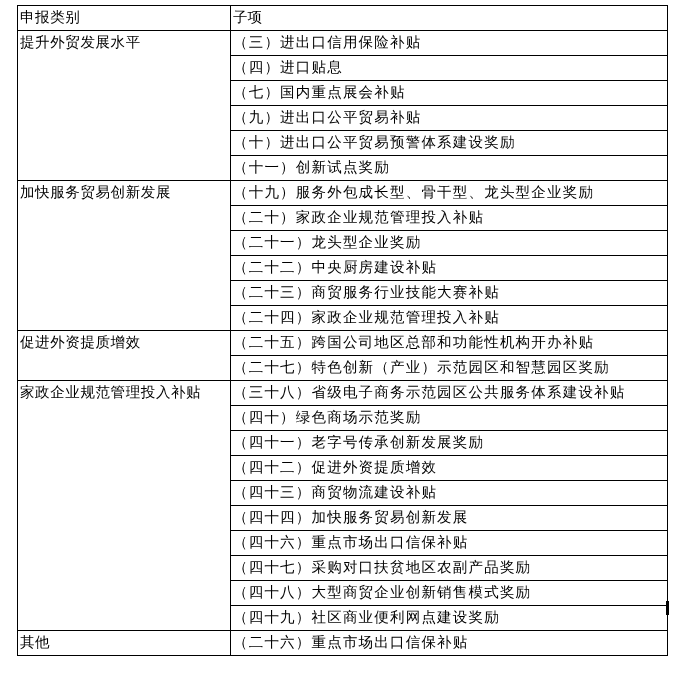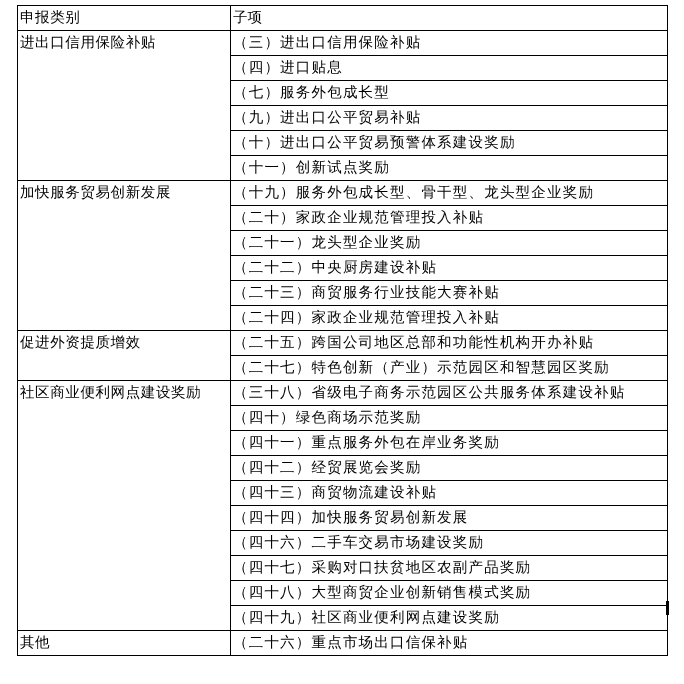--- a/index.html
+++ b/index.html
@@ -33,28 +33,28 @@
       <col class="c1">
       <col class="c2">
     </colgroup>
   <tbody id="tbody">
     <tr>
       <td class="cat">申报类别</td>
       <td>子项</td>
     </tr>
 
     <tr>
-      <td class="cat" rowspan="6">进出口信用保险补贴</td>
+      <td class="cat" rowspan="6">提升外贸发展水平</td>
       <td class="sub">（三）进出口信用保险补贴</td>
     </tr>
     <tr>
         <td class="sub">（四）进口贴息</td>
       </tr>
     <tr>
-        <td class="sub">（七）服务外包成长型</td>
+        <td class="sub">（七）国内重点展会补贴</td>
       </tr>
     <tr>
         <td class="sub">（九）进出口公平贸易补贴</td>
       </tr>
     <tr>
         <td class="sub">（十）进出口公平贸易预警体系建设奖励</td>
       </tr>
     <tr>
         <td class="sub">（十一）创新试点奖励</td>
       </tr>
@@ -81,40 +81,40 @@
 
     <tr>
       <td class="cat" rowspan="2">促进外资提质增效</td>
       <td class="sub">（二十五）跨国公司地区总部和功能性机构开办补贴</td>
     </tr>
     <tr>
         <td class="sub">（二十七）特色创新（产业）示范园区和智慧园区奖励</td>
       </tr>
 
     <tr>
-      <td class="cat" rowspan="10">社区商业便利网点建设奖励</td>
+      <td class="cat" rowspan="10">家政企业规范管理投入补贴</td>
       <td class="sub">（三十八）省级电子商务示范园区公共服务体系建设补贴</td>
     </tr>
     <tr>
         <td class="sub">（四十）绿色商场示范奖励</td>
       </tr>
     <tr>
-        <td class="sub">（四十一）重点服务外包在岸业务奖励</td>
+        <td class="sub">（四十一）老字号传承创新发展奖励</td>
       </tr>
     <tr>
-        <td class="sub">（四十二）经贸展览会奖励</td>
+        <td class="sub">（四十二）促进外资提质增效</td>
       </tr>
     <tr>
         <td class="sub">（四十三）商贸物流建设补贴</td>
       </tr>
     <tr>
         <td class="sub">（四十四）加快服务贸易创新发展</td>
       </tr>
     <tr>
-        <td class="sub">（四十六）二手车交易市场建设奖励</td>
+        <td class="sub">（四十六）重点市场出口信保补贴</td>
       </tr>
     <tr>
         <td class="sub">（四十七）采购对口扶贫地区农副产品奖励</td>
       </tr>
     <tr>
         <td class="sub">（四十八）大型商贸企业创新销售模式奖励</td>
       </tr>
     <tr>
         <td class="sub">（四十九）社区商业便利网点建设奖励</td>
       </tr>

